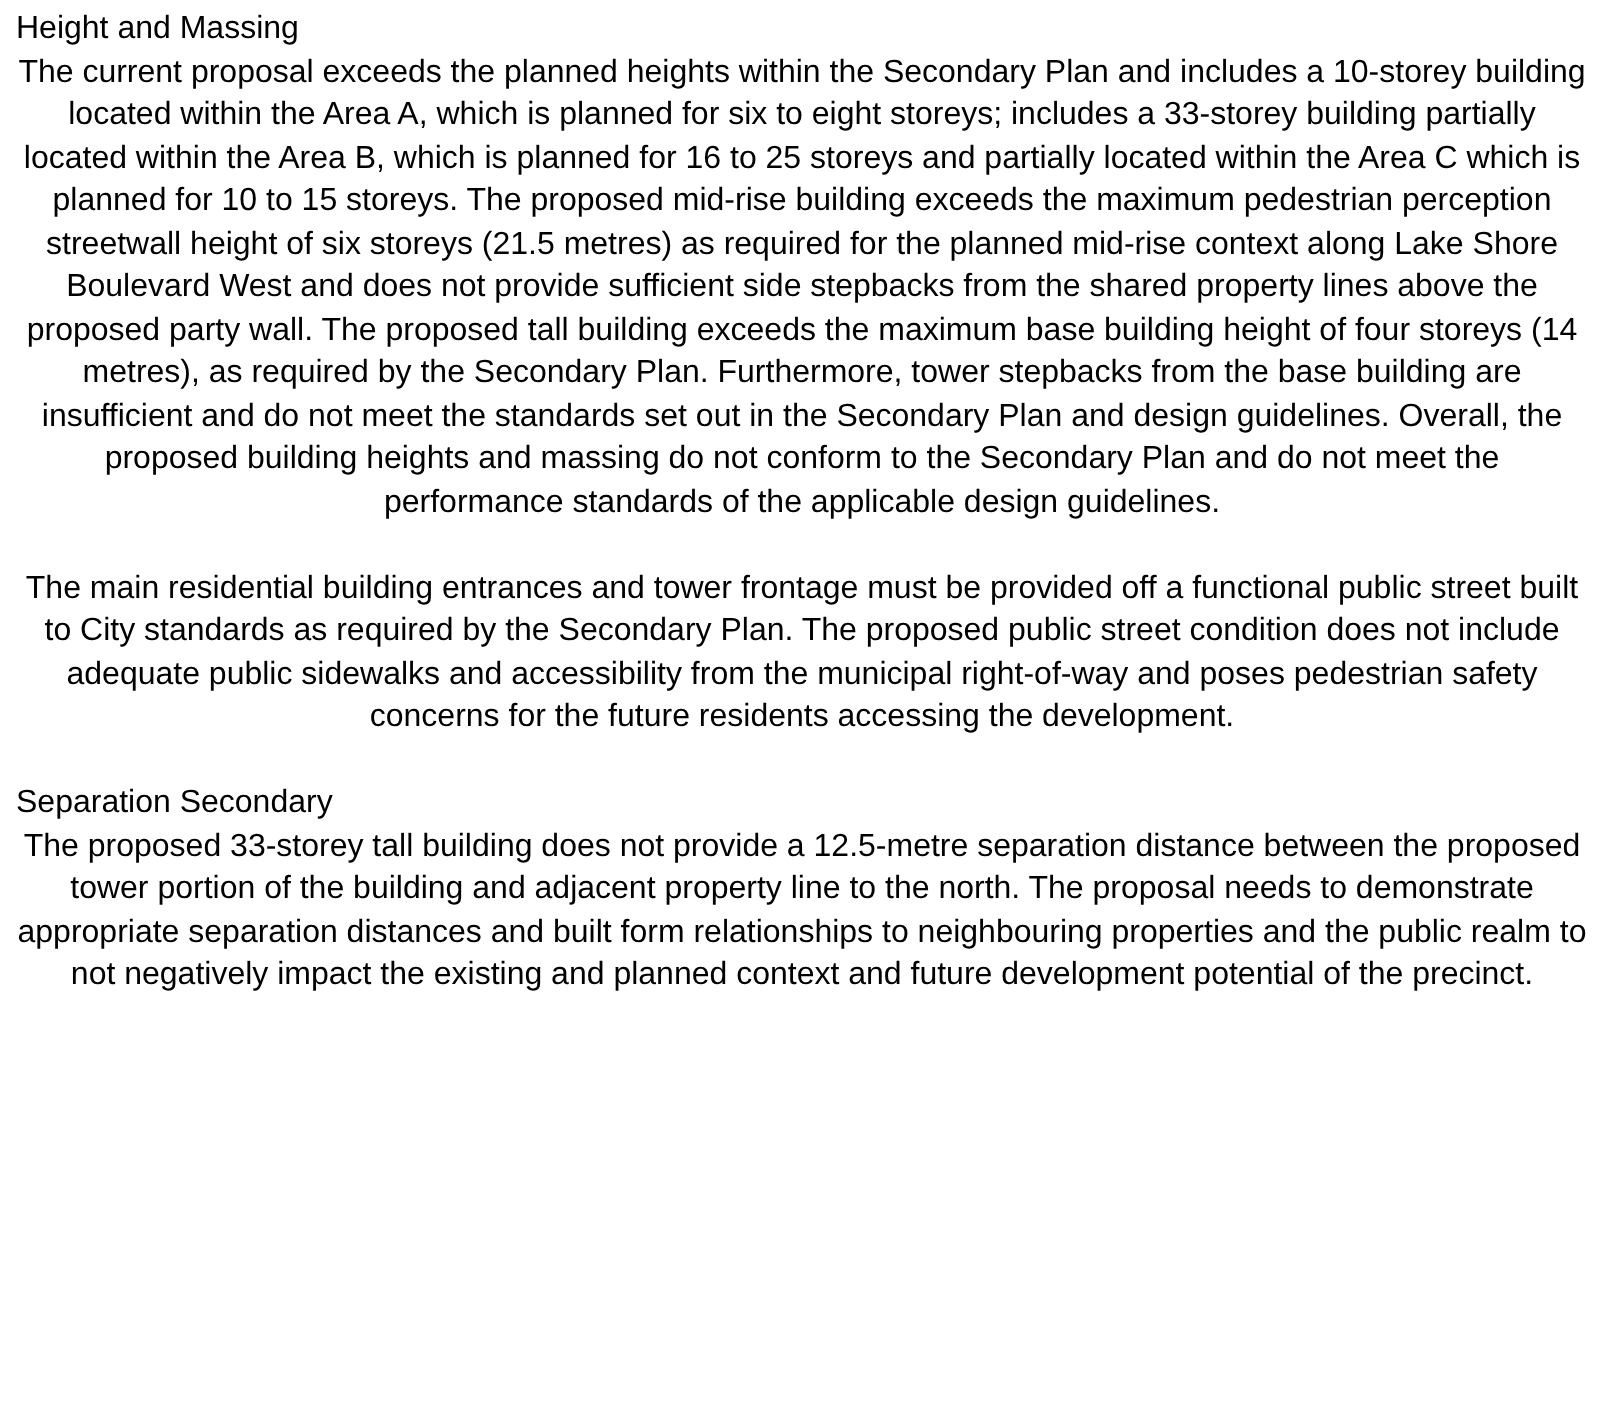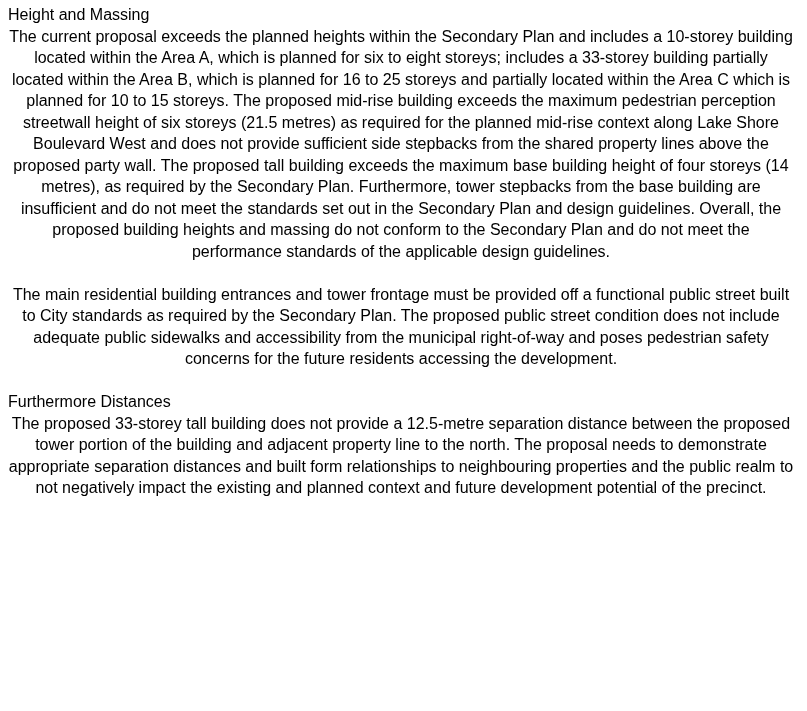--- a/index.html
+++ b/index.html
@@ -48,17 +48,17 @@
   <div class="section">
     <div class="section-heading">Height and Massing</div>
     <div class="section-paragraph">The current proposal exceeds the planned heights within the Secondary Plan and includes a 10-storey building located within the Area A, which is planned for six to eight storeys; includes a 33-storey building partially located within the Area B, which is planned for 16 to 25 storeys and partially located within the Area C which is planned for 10 to 15 storeys. The proposed mid-rise building exceeds the maximum pedestrian perception streetwall height of six storeys (21.5 metres) as required for the planned mid-rise context along Lake Shore Boulevard West and does not provide sufficient side stepbacks from the shared property lines above the proposed party wall. The proposed tall building exceeds the maximum base building height of four storeys (14 metres), as required by the Secondary Plan. Furthermore, tower stepbacks from the base building are insufficient and do not meet the standards set out in the Secondary Plan and design guidelines. Overall, the proposed building heights and massing do not conform to the Secondary Plan and do not meet the performance standards of the applicable design guidelines.</div>
   </div>
 
   <div class="section">
     <div class="section-paragraph">The main residential building entrances and tower frontage must be provided off a functional public street built to City standards as required by the Secondary Plan. The proposed public street condition does not include adequate public sidewalks and accessibility from the municipal right-of-way and poses pedestrian safety concerns for the future residents accessing the development.</div>
   </div>
 
   <div class="section">
-    <div class="section-heading">Furthermore Distances</div>
+    <div class="section-heading">Separation Secondary</div>
     <div class="section-paragraph">The proposed 33-storey tall building does not provide a 12.5-metre separation distance between the proposed tower portion of the building and adjacent property line to the north. The proposal needs to demonstrate appropriate separation distances and built form relationships to neighbouring properties and the public realm to not negatively impact the existing and planned context and future development potential of the precinct.</div>
   </div>
 
 </div>
 
 </body></html>

